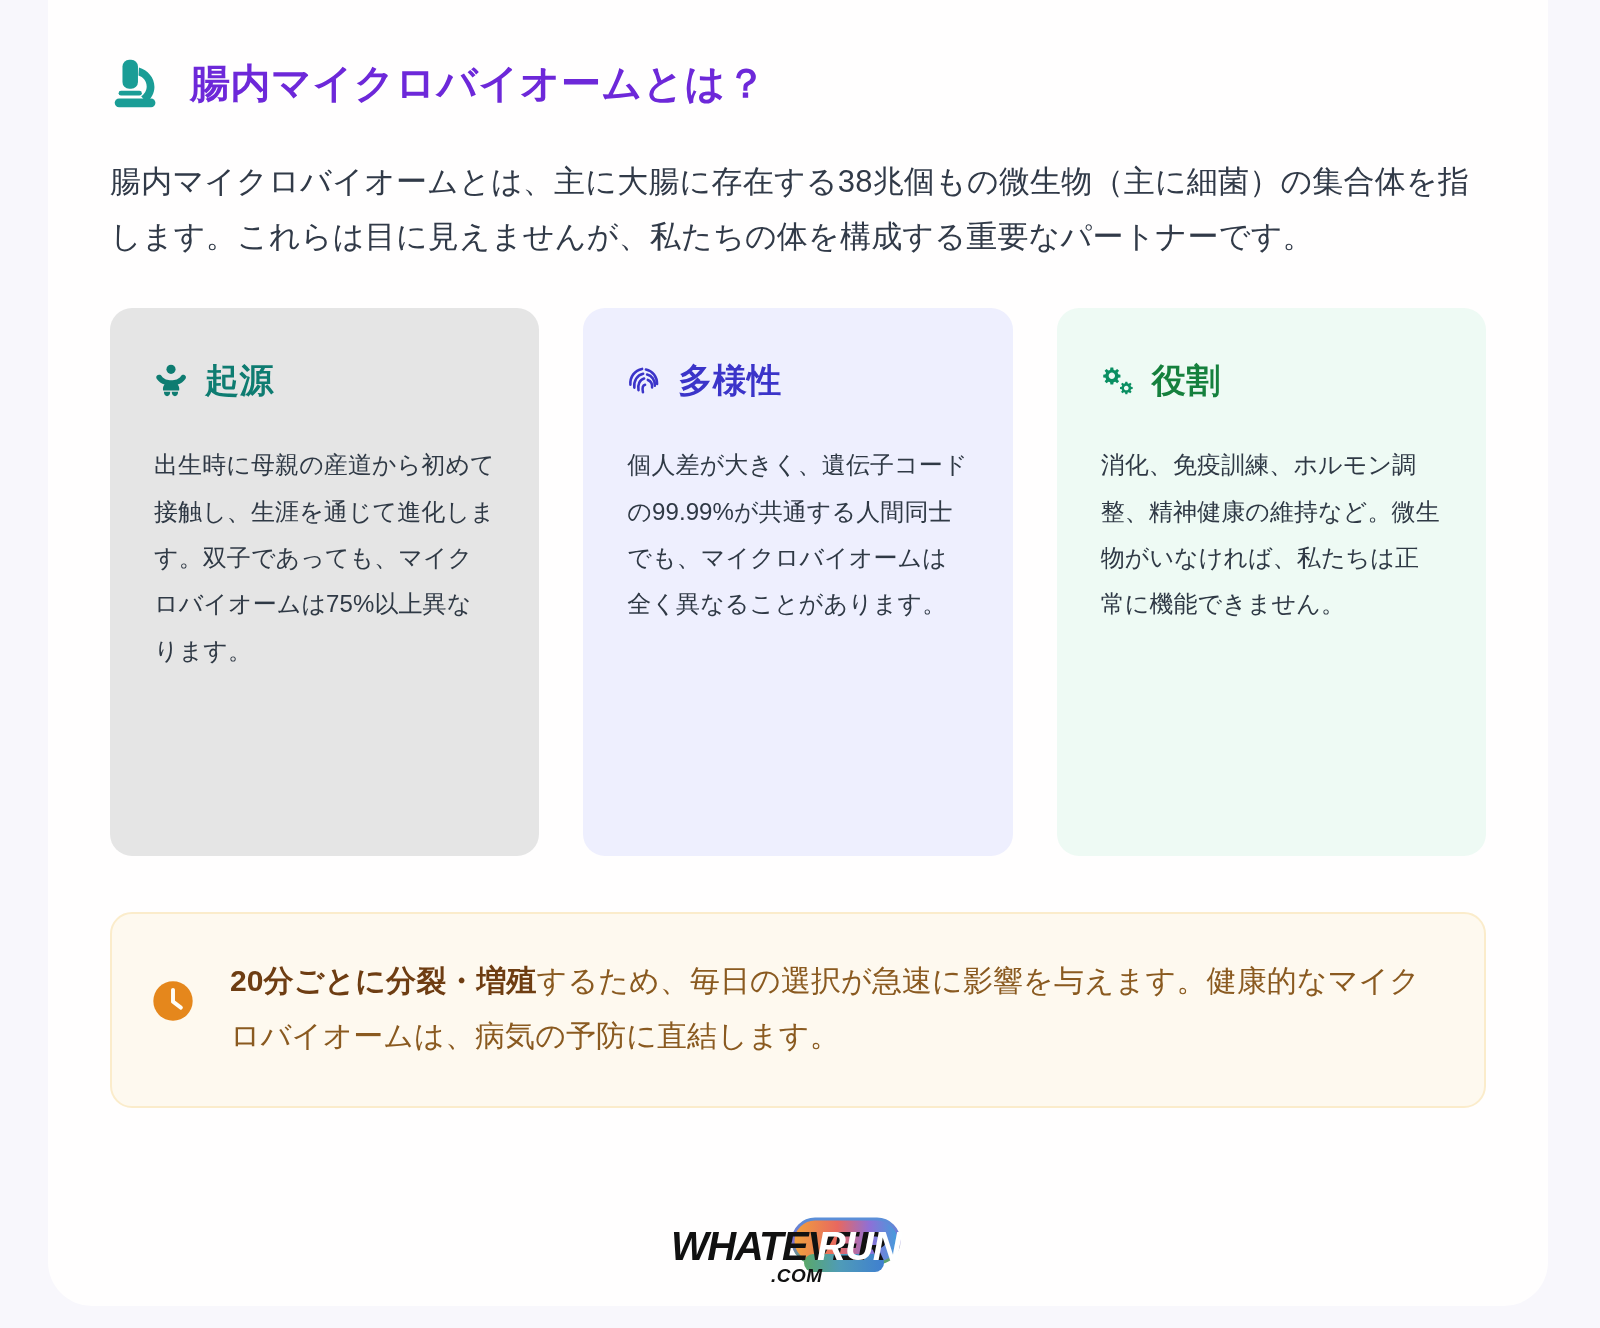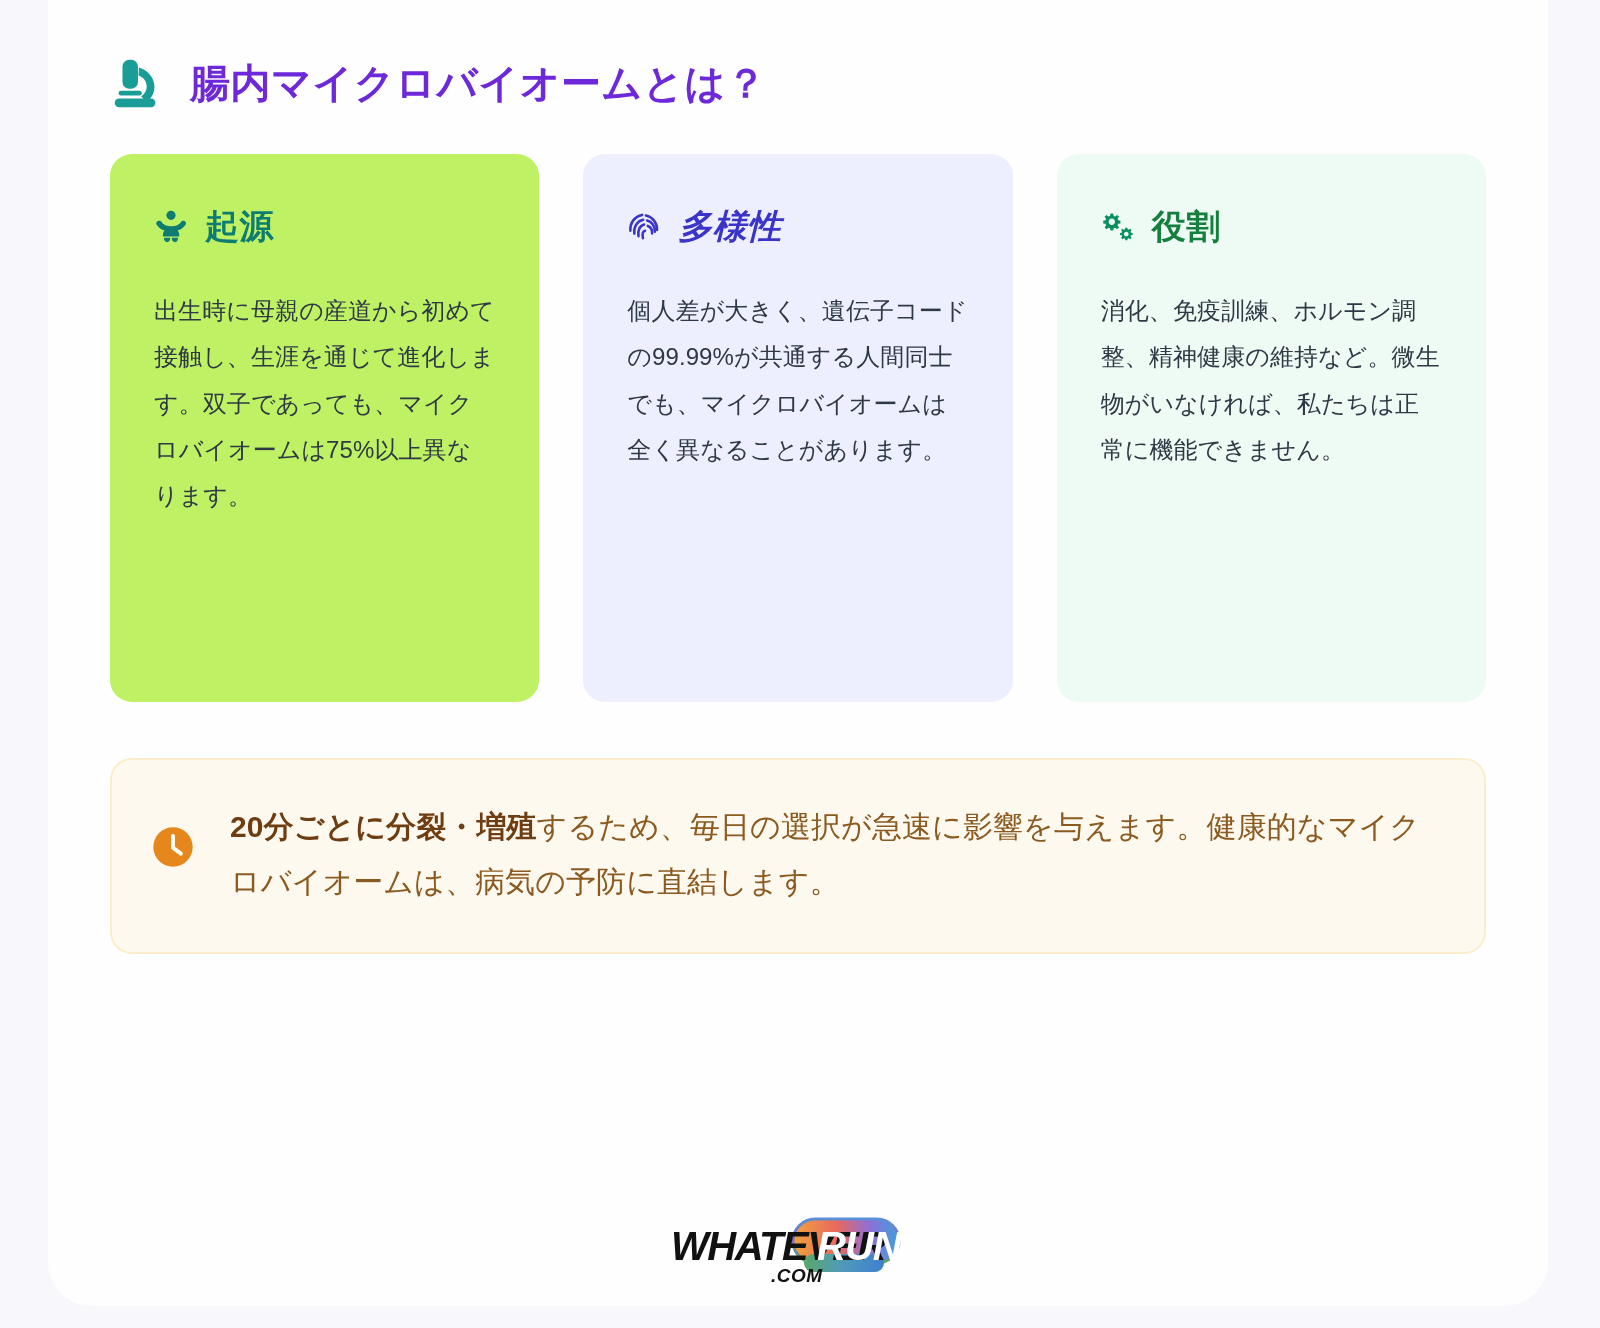--- a/index.html
+++ b/index.html
@@ -73,21 +73,21 @@
     gap: 44px;
     margin: 0 4px;
   }
 
   .card {
     border-radius: 22px;
     padding: 50px 44px 46px 44px;
     min-height: 548px;
   }
 
-  .card.origin      { background: #bef264; }
+  .card.origin      { background: #e5e5e5; }
   .card.diversity   { background: #eeeffe; }
   .card.role        { background: #eefaf4; }
 
   .card-head {
     display: flex;
     align-items: center;
     gap: 17px;
     margin-bottom: 38px;
   }
 
@@ -99,21 +99,21 @@
   }
 
   .card-title {
     font-size: 34px;
     font-weight: 700;
     letter-spacing: 0.5px;
     white-space: nowrap;
   }
 
   .card.origin    .card-title { color: #0e7c71; }
-  .card.diversity .card-title { color: #3b34c9; font-style: italic; }
+  .card.diversity .card-title { color: #3b34c9; }
   .card.role      .card-title { color: #15803d; }
 
   .card-body {
     font-size: 24px;
     line-height: 1.93;
     color: #2f3945;
     letter-spacing: 0.1px;
   }
 
   
@@ -181,20 +181,21 @@
             <rect x="17" y="8" width="16" height="30" rx="7"></rect>
             <rect x="13" y="40" width="24" height="5" rx="2.5"></rect>
             <path d="M34 16c9 2.5 16 10.5 16 20 0 6.6-3.4 12.4-8.5 15.8l-5.2-6.2c3.4-2.1 5.7-5.9 5.7-10.1 0-5.3-3.6-9.8-8.5-11.2z"></path>
             <rect x="9" y="48" width="42" height="9" rx="4.5"></rect>
           </g>
         </svg>
       </span>
       <h1 class="page-title">腸内マイクロバイオームとは？</h1>
     </div>
 
+    <p class="intro">腸内マイクロバイオームとは、主に大腸に存在する38兆個もの微生物（主に細菌）の集合体を指します。これらは目に見えませんが、私たちの体を構成する重要なパートナーです。</p>
 
     <div class="cards">
 
       <div class="card origin">
         <div class="card-head">
           <span class="card-icon">
             <svg viewBox="0 0 32 32" xmlns="http://www.w3.org/2000/svg" aria-hidden="true">
               <g fill="#0e7c71">
                 <circle cx="16" cy="5" r="4.3"></circle>
                 <path d="M3.5 10.4c-1.3.6-1.8 2.2-1 3.4 1.9 3 4.6 4.6 7.4 5.4-.9 1.2-1.5 2.7-1.5 4.3 0 .5.1 1 .2 1.5h15c.1-.5.2-1 .2-1.5 0-1.6-.6-3.1-1.5-4.3 2.8-.8 5.5-2.4 7.4-5.4.8-1.2.3-2.8-1-3.4-1.2-.6-2.6-.2-3.3 1-2 3.2-5.6 4-9.1 4s-7.1-.8-9.1-4c-.7-1.2-2.1-1.6-3.3-1z"></path>

